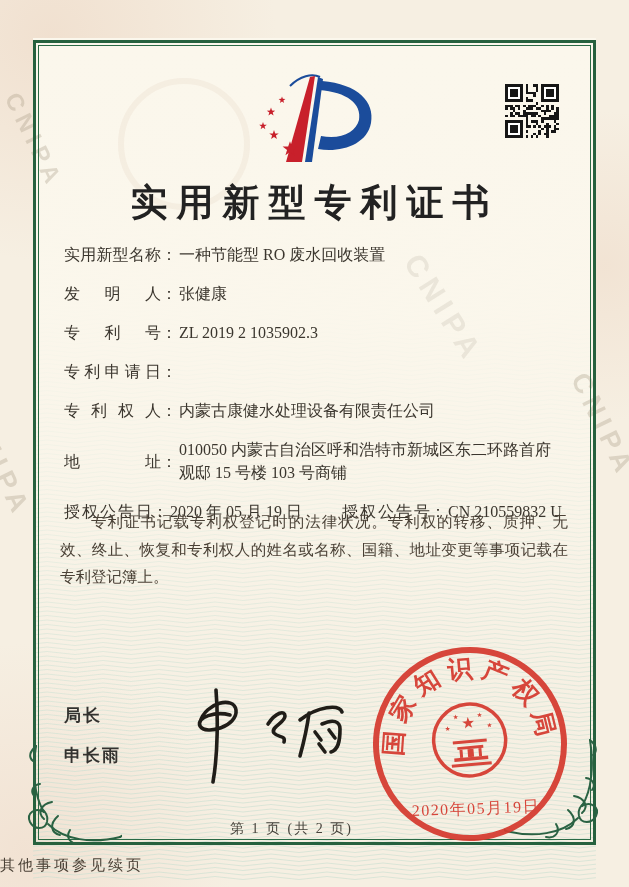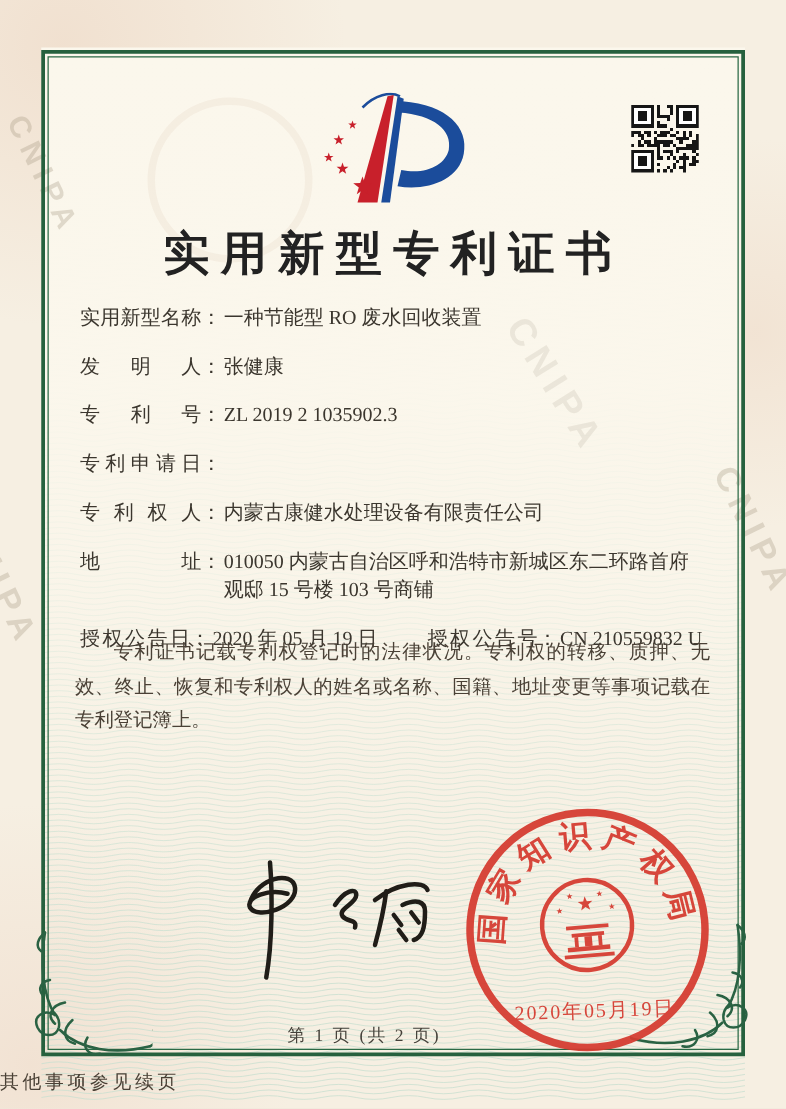--- a/index.html
+++ b/index.html
@@ -28,21 +28,21 @@
       font-weight:700;letter-spacing:6px;transform-origin:left top;pointer-events:none;}
   #wm-circle{position:absolute;left:118px;top:78px;width:120px;height:120px;border:6px solid rgba(205,175,152,.12);border-radius:50%;z-index:3;}
   
   #cert-no{position:absolute;left:64px;top:80px;font-size:15px;letter-spacing:3px;color:#3c3c3c;z-index:6;}
   #logo{position:absolute;left:252px;top:74px;z-index:6;}
   #qr{position:absolute;left:505px;top:84px;z-index:6;}
   #title{position:absolute;left:0;top:166px;width:629px;text-align:center;font-size:37px;font-weight:700;
          letter-spacing:9px;color:#222;z-index:6;margin-top:12px;}
   
   #fields{position:absolute;left:64px;top:243px;width:505px;z-index:6;font-size:16px;color:#3b362e;}
-  .frow{display:flex;align-items:flex-start;margin-bottom:16px;line-height:23px;}
+  .frow{display:flex;align-items:center;margin-bottom:16px;line-height:23px;}
   .flabel{display:inline-block;width:97px;text-align:justify;text-align-last:justify;flex:0 0 97px;}
   .fcolon{flex:0 0 auto;margin-right:2px;}
   .fvalue{flex:1 1 auto;max-width:382px;}
   .frow-double{display:flex;gap:12px;}
   .frow-double .pair{display:flex;line-height:23px;}
   .frow-double .pair.second{margin-left:28px;}
   .frow-double .pair .flabel{width:88px;flex-basis:88px;}
   
   #paras{position:absolute;left:60px;top:508px;width:508px;z-index:6;font-size:15.5px;line-height:27.5px;
          color:#4a4136;text-align:justify;}
@@ -478,20 +478,24 @@
           <span class="fcolon">：</span>
         <span>CN 210559832 U</span>
       </span>
     </div>
   </div>
 
   <div id="paras">
     <p>专利证书记载专利权登记时的法律状况。专利权的转移、质押、无效、终止、恢复和专利权人的姓名或名称、国籍、地址变更等事项记载在专利登记簿上。</p>
   </div>
 
+  <div id="officer">
+    <div class="line">局长</div>
+    <div class="line">申长雨</div>
+  </div>
 
   <svg id="signature" width="180" height="108" viewBox="0 0 180 108">
     <path d="M28,40 C34,20 62,14 64,28 C66,44 34,54 28,44 C24,35 44,29 58,33"></path>
     <path d="M44,8 C46,32 46,72 41,100"></path>
     <path d="M96,42 C104,30 113,28 113,34 C113,41 98,45 102,51 C106,56 114,53 112,60"></path>
     <path d="M128,38 C146,24 167,22 170,30"></path>
     <path d="M137,31 C135,47 131,63 128,74"></path>
     <path d="M150,42 C161,37 168,39 168,47 C168,60 166,68 159,70"></path>
     <path d="M143,50 l6,8"></path>
     <path d="M157,48 l6,8"></path>

